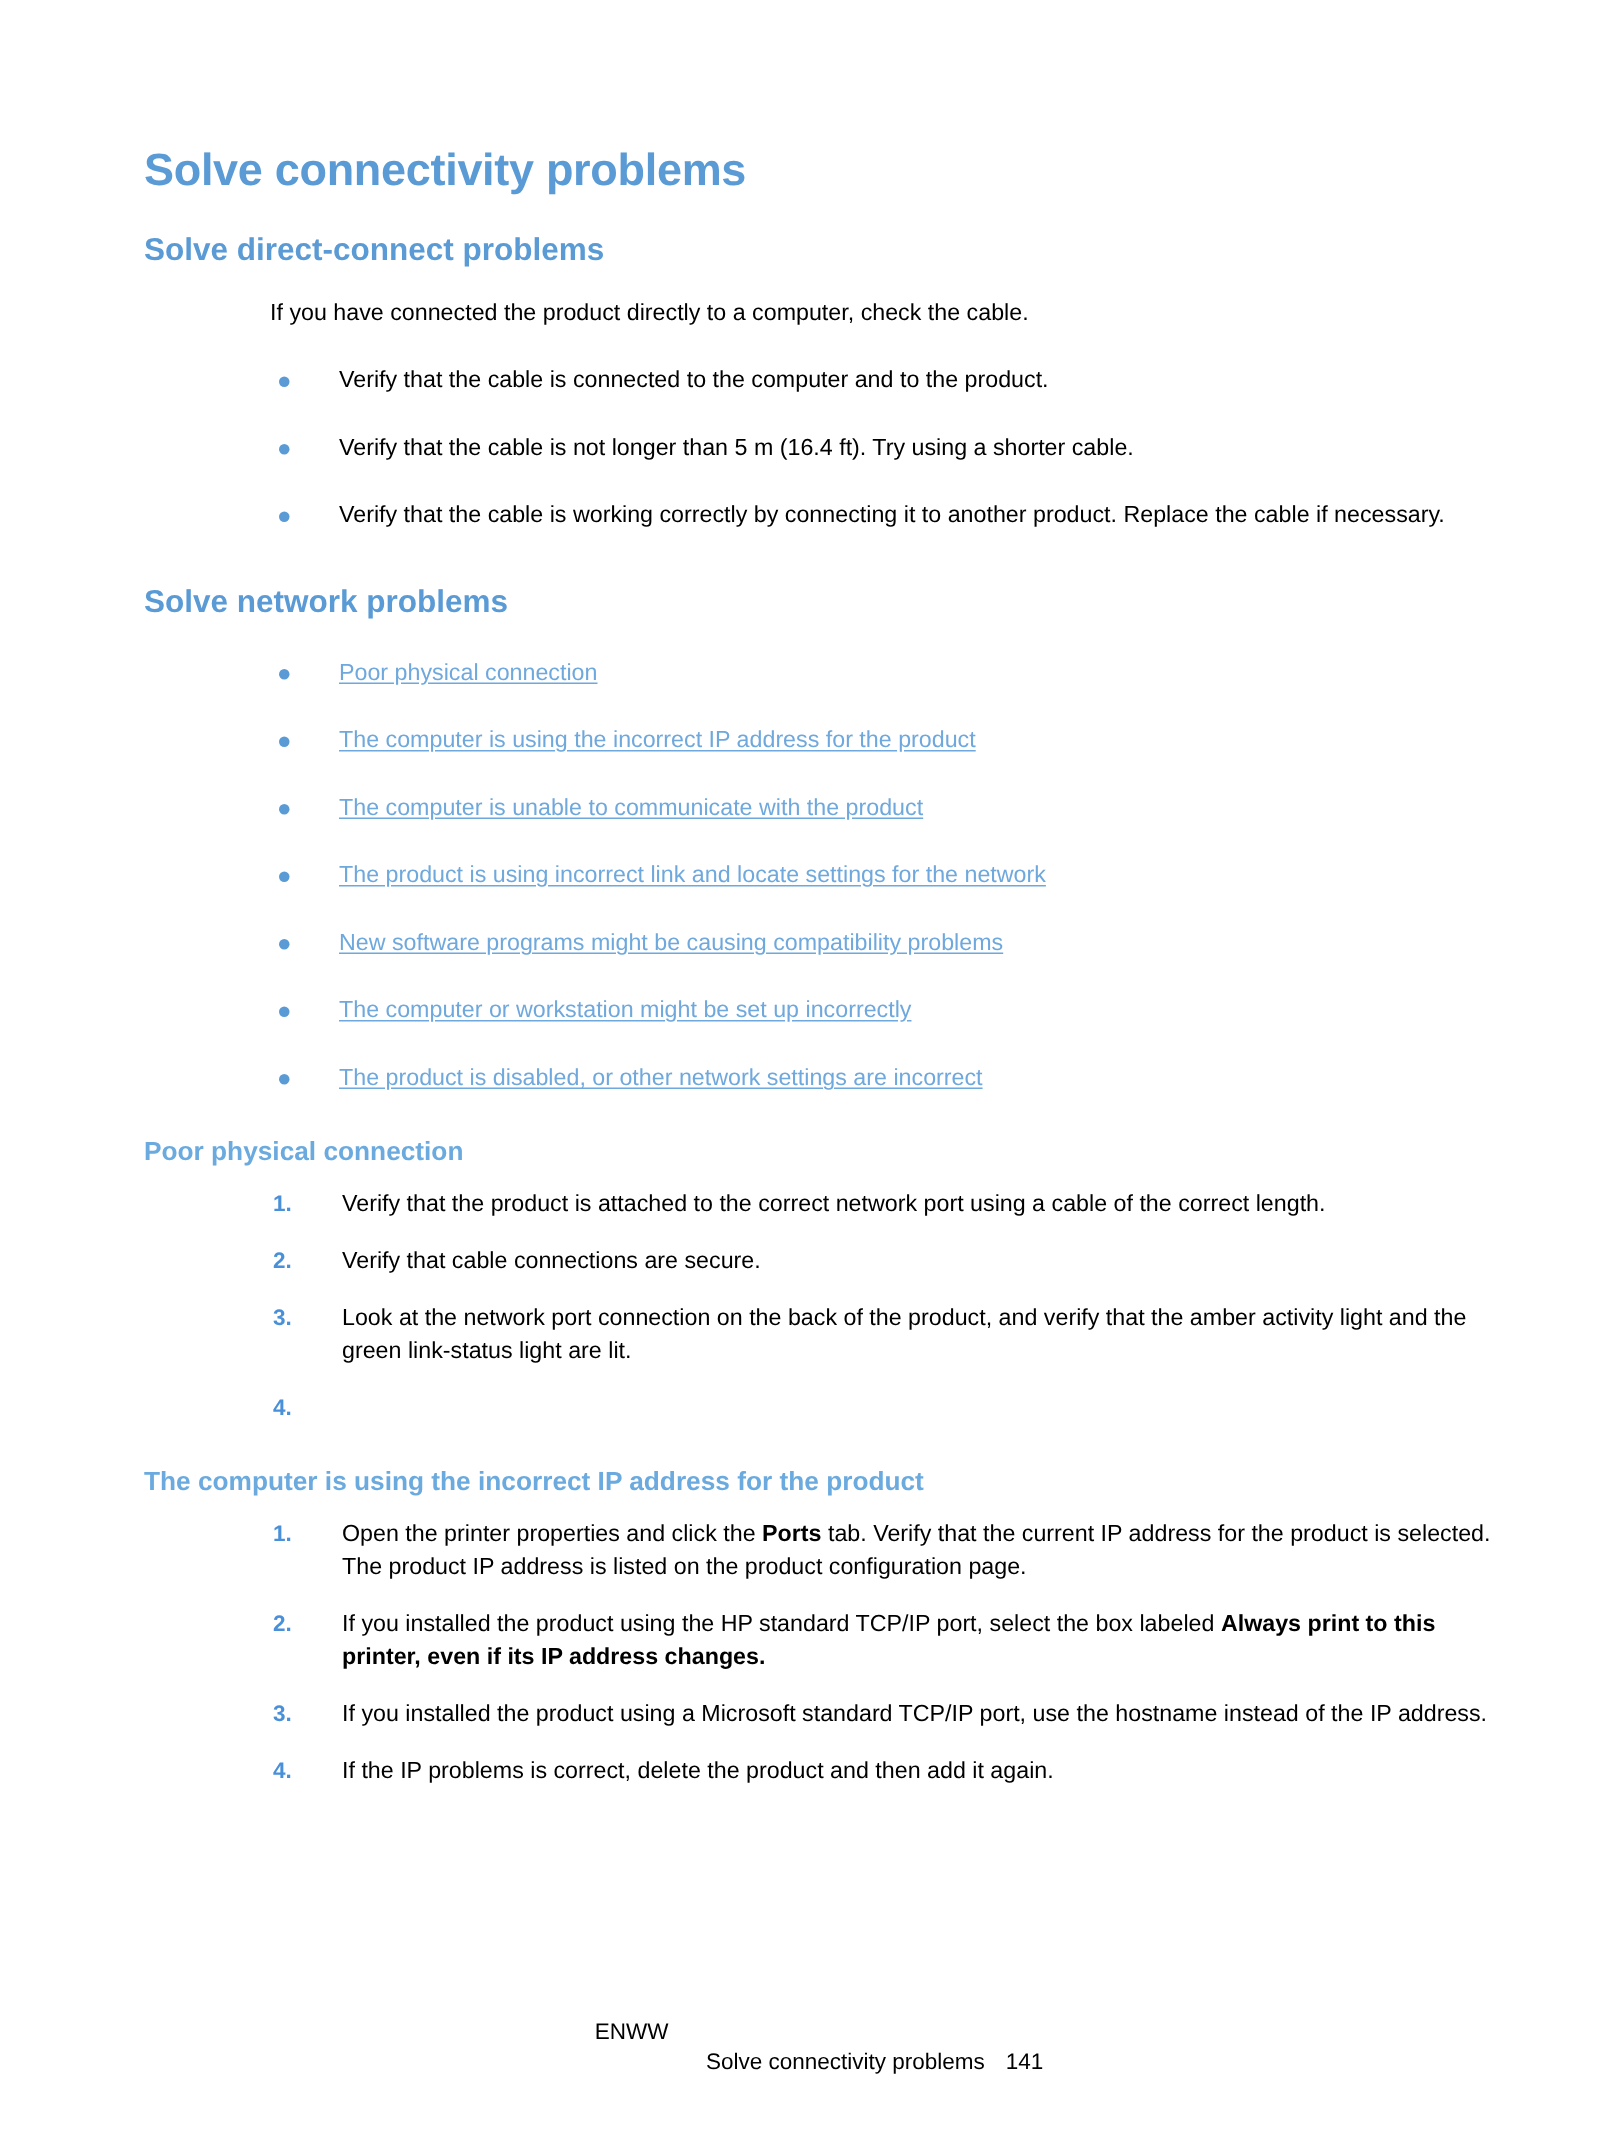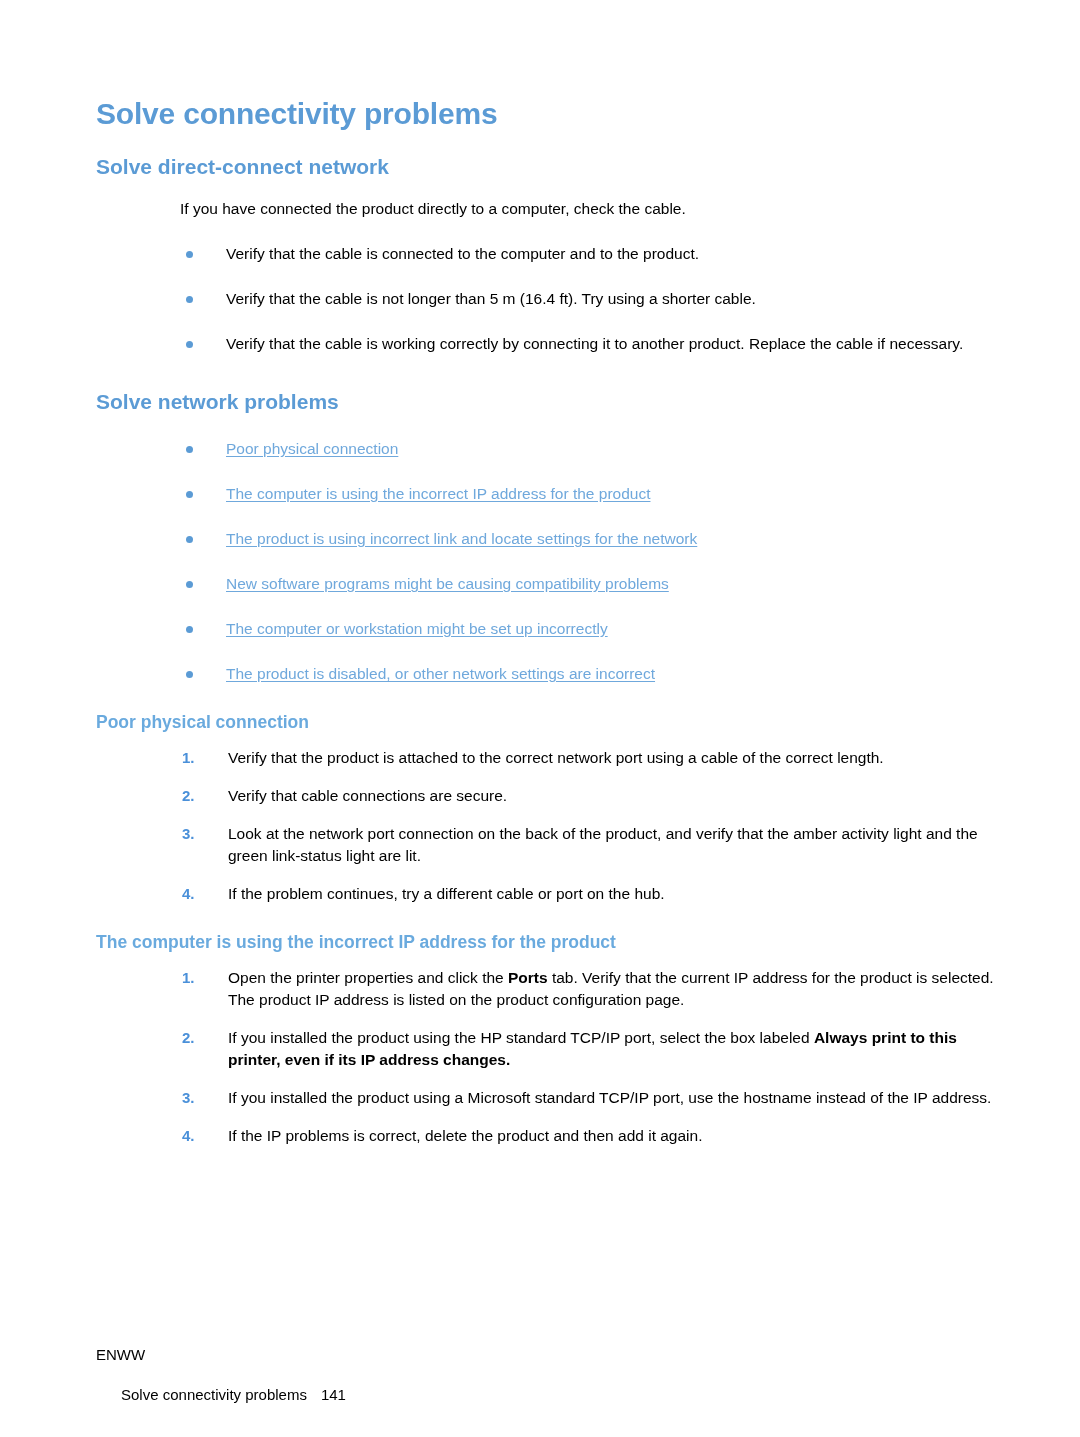--- a/index.html
+++ b/index.html
@@ -136,35 +136,34 @@
   .footer {
     position: absolute;
     left: 96px;
     top: 1345px;
     width: 900px;
     font-size: 15px;
     line-height: 20px;
     display: flex;
     justify-content: center;
     align-items: baseline;
-    flex-direction: column;
   }
   .footer-left { text-align: left; }
   .footer-right { text-align: right; white-space: pre; }
   .footer-page-num { margin-left: 14px; }
 </style>
 </head>
 <body>
 
 <div class="page">
   <div class="content">
 
     <h1 class="doc-title">Solve connectivity problems</h1>
 
-    <h2 class="section-title">Solve direct-connect network</h2>
+    <h2 class="section-title">Solve direct-connect problems</h2>
 
     <p class="body-text">If you have connected the product directly to a computer, check the cable.</p>
 
     <ul class="bullet-list">
       <li>Verify that the cable is connected to the computer and to the product.</li>
       <li>Verify that the cable is not longer than 5 m (16.4 ft). Try using a shorter cable.</li>
       <li>Verify that the cable is working correctly by connecting it to another product. Replace the cable if necessary.</li>
     </ul>
 
     <div class="gap-lg"></div>
@@ -173,20 +172,23 @@
 
 
     <ul class="bullet-list link-list">
       <li>
         <a class="doc-link" href="#">Poor physical connection</a>
       </li>
       <li>
         <a class="doc-link" href="#">The computer is using the incorrect IP address for the product</a>
       </li>
       <li>
+        <a class="doc-link" href="#">The computer is unable to communicate with the product</a>
+      </li>
+      <li>
         <a class="doc-link" href="#">The product is using incorrect link and locate settings for the network</a>
       </li>
       <li>
         <a class="doc-link" href="#">New software programs might be causing compatibility problems</a>
       </li>
       <li>
         <a class="doc-link" href="#">The computer or workstation might be set up incorrectly</a>
       </li>
       <li>
         <a class="doc-link" href="#">The product is disabled, or other network settings are incorrect</a>
@@ -205,21 +207,20 @@
       <li>
         <span class="step-num">2.</span>
         <span>Verify that cable connections are secure.</span>
       </li>
       <li>
         <span class="step-num">3.</span>
         <span>Look at the network port connection on the back of the product, and verify that the amber activity light and the green link-status light are lit.</span>
       </li>
       <li>
         <span class="step-num">4.</span>
-        <span>If the problem continues, try a different cable or port on the hub.</span>
       </li>
     </ol>
 
     <div class="gap-md"></div>
 
     <h3 class="subsection-title">The computer is using the incorrect IP address for the product</h3>
 
     <ol class="numbered-list">
       <li>
         <span class="step-num">1.</span>

